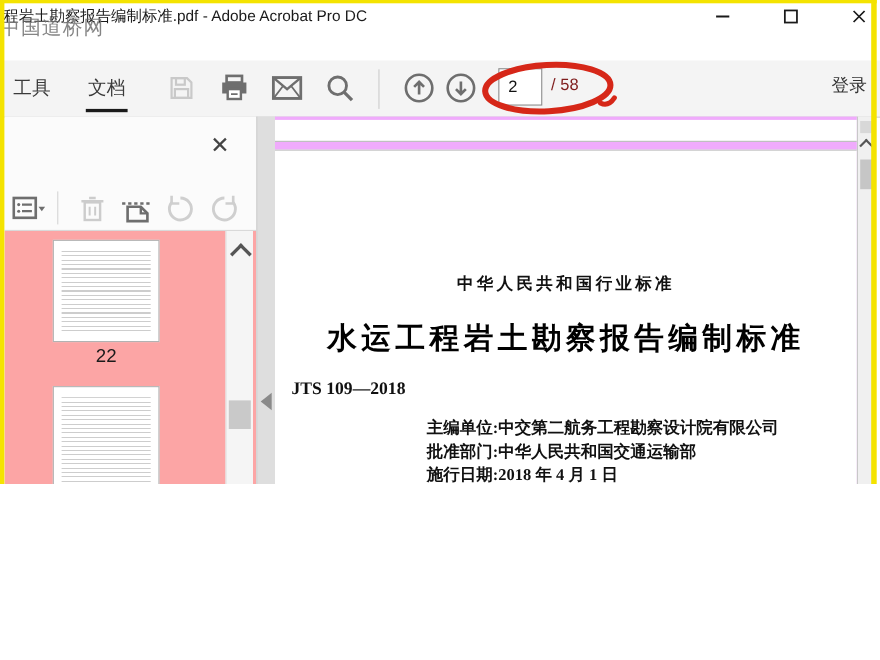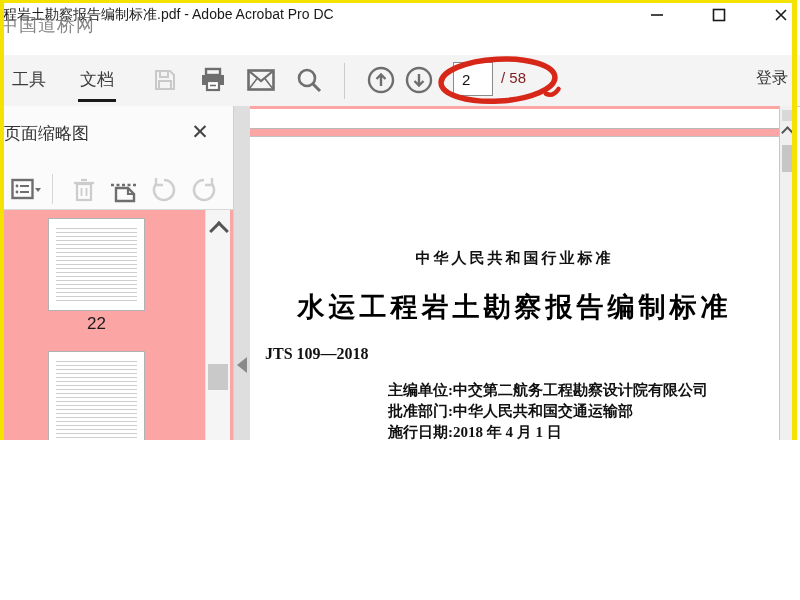--- a/index.html
+++ b/index.html
@@ -47,21 +47,21 @@
   .pscroll{left:201px;top:0px;width:24px;height:382px;background:#f5f5f5;border-left:1px solid #e2e2e2;}
   .chev-up{width:11px;height:11px;border-left:3px solid #555;border-top:3px solid #555;transform:rotate(45deg);}
   .pscroll-thumb{left:2px;top:154px;width:20px;height:26px;background:#c9c9c9;}
 
   
   .splitter{left:233px;top:106px;width:17px;height:486px;background:#dedede;border-left:1px solid #cfcfcf;}
   .collapse-arrow{left:3px;top:251px;width:0;height:0;border-top:8px solid transparent;
                   border-bottom:8px solid transparent;border-right:10px solid #8a8a8a;}
 
   
-  .docarea{left:250px;top:106px;width:529px;height:486px;background:#fca5a5;overflow:hidden;}
+  .docarea{left:250px;top:106px;width:529px;height:486px;background:#f0abfc;overflow:hidden;}
   .page-prev{left:0;top:3px;width:529px;height:19px;background:#fff;border-bottom:1px solid #b8b8b8;}
   .page-cur{left:0;top:30px;width:529px;height:456px;background:#fff;border-top:1px solid #c2c2c2;}
   .doc-serif{font-family:"Liberation Serif","DejaVu Serif",serif;}
   .doc-kicker{left:0;top:112px;width:529px;text-align:center;font-size:15px;font-weight:bold;
               letter-spacing:3px;color:#111;}
   .doc-title{left:0;top:152px;width:529px;text-align:center;font-size:27px;font-weight:bold;
              letter-spacing:4px;color:#000;}
   .doc-std{left:15px;top:208px;width:529px;text-align:left;font-size:16px;font-weight:bold;color:#111;}
   .doc-info{left:138px;top:243px;font-size:15px;font-weight:bold;color:#111;line-height:21px;white-space:nowrap;}
   .dscroll{left:779px;top:106px;width:15px;height:486px;background:#f0f0f0;border-left:1px solid #c8c8c8;}
@@ -160,21 +160,20 @@
   </div>
 
   <svg class="abs annotation-svg" viewBox="0 0 145 62">
     <g transform="rotate(-3 70 30)">
       <ellipse cx="68" cy="30" rx="57" ry="21" fill="none" stroke="#d62718" stroke-width="5.5"></ellipse>
       <path d="M115 46 q 7 4 13 -4" fill="none" stroke="#d62718" stroke-width="4.5" stroke-linecap="round"></path>
     </g>
   </svg>
 
   <div class="abs panel">
-    <div class="abs panel-title">页面缩略图</div>
     <div class="abs panel-close">✕</div>
 
     <div class="abs panel-icons">
       <div class="abs pi" style="left:6px;">
         <svg class="ic" width="30" height="24" viewBox="0 0 30 24">
           <rect x="1.5" y="2" width="20" height="18" fill="none" stroke="#6e6e6e" stroke-width="2.4"></rect>
           <circle cx="6" cy="8" r="1.4" fill="#6e6e6e"></circle>
             <circle cx="6" cy="14" r="1.4" fill="#6e6e6e"></circle>
           <line x1="9" y1="8" x2="18" y2="8" stroke="#6e6e6e" stroke-width="2"></line>
           <line x1="9" y1="14" x2="18" y2="14" stroke="#6e6e6e" stroke-width="2"></line>

